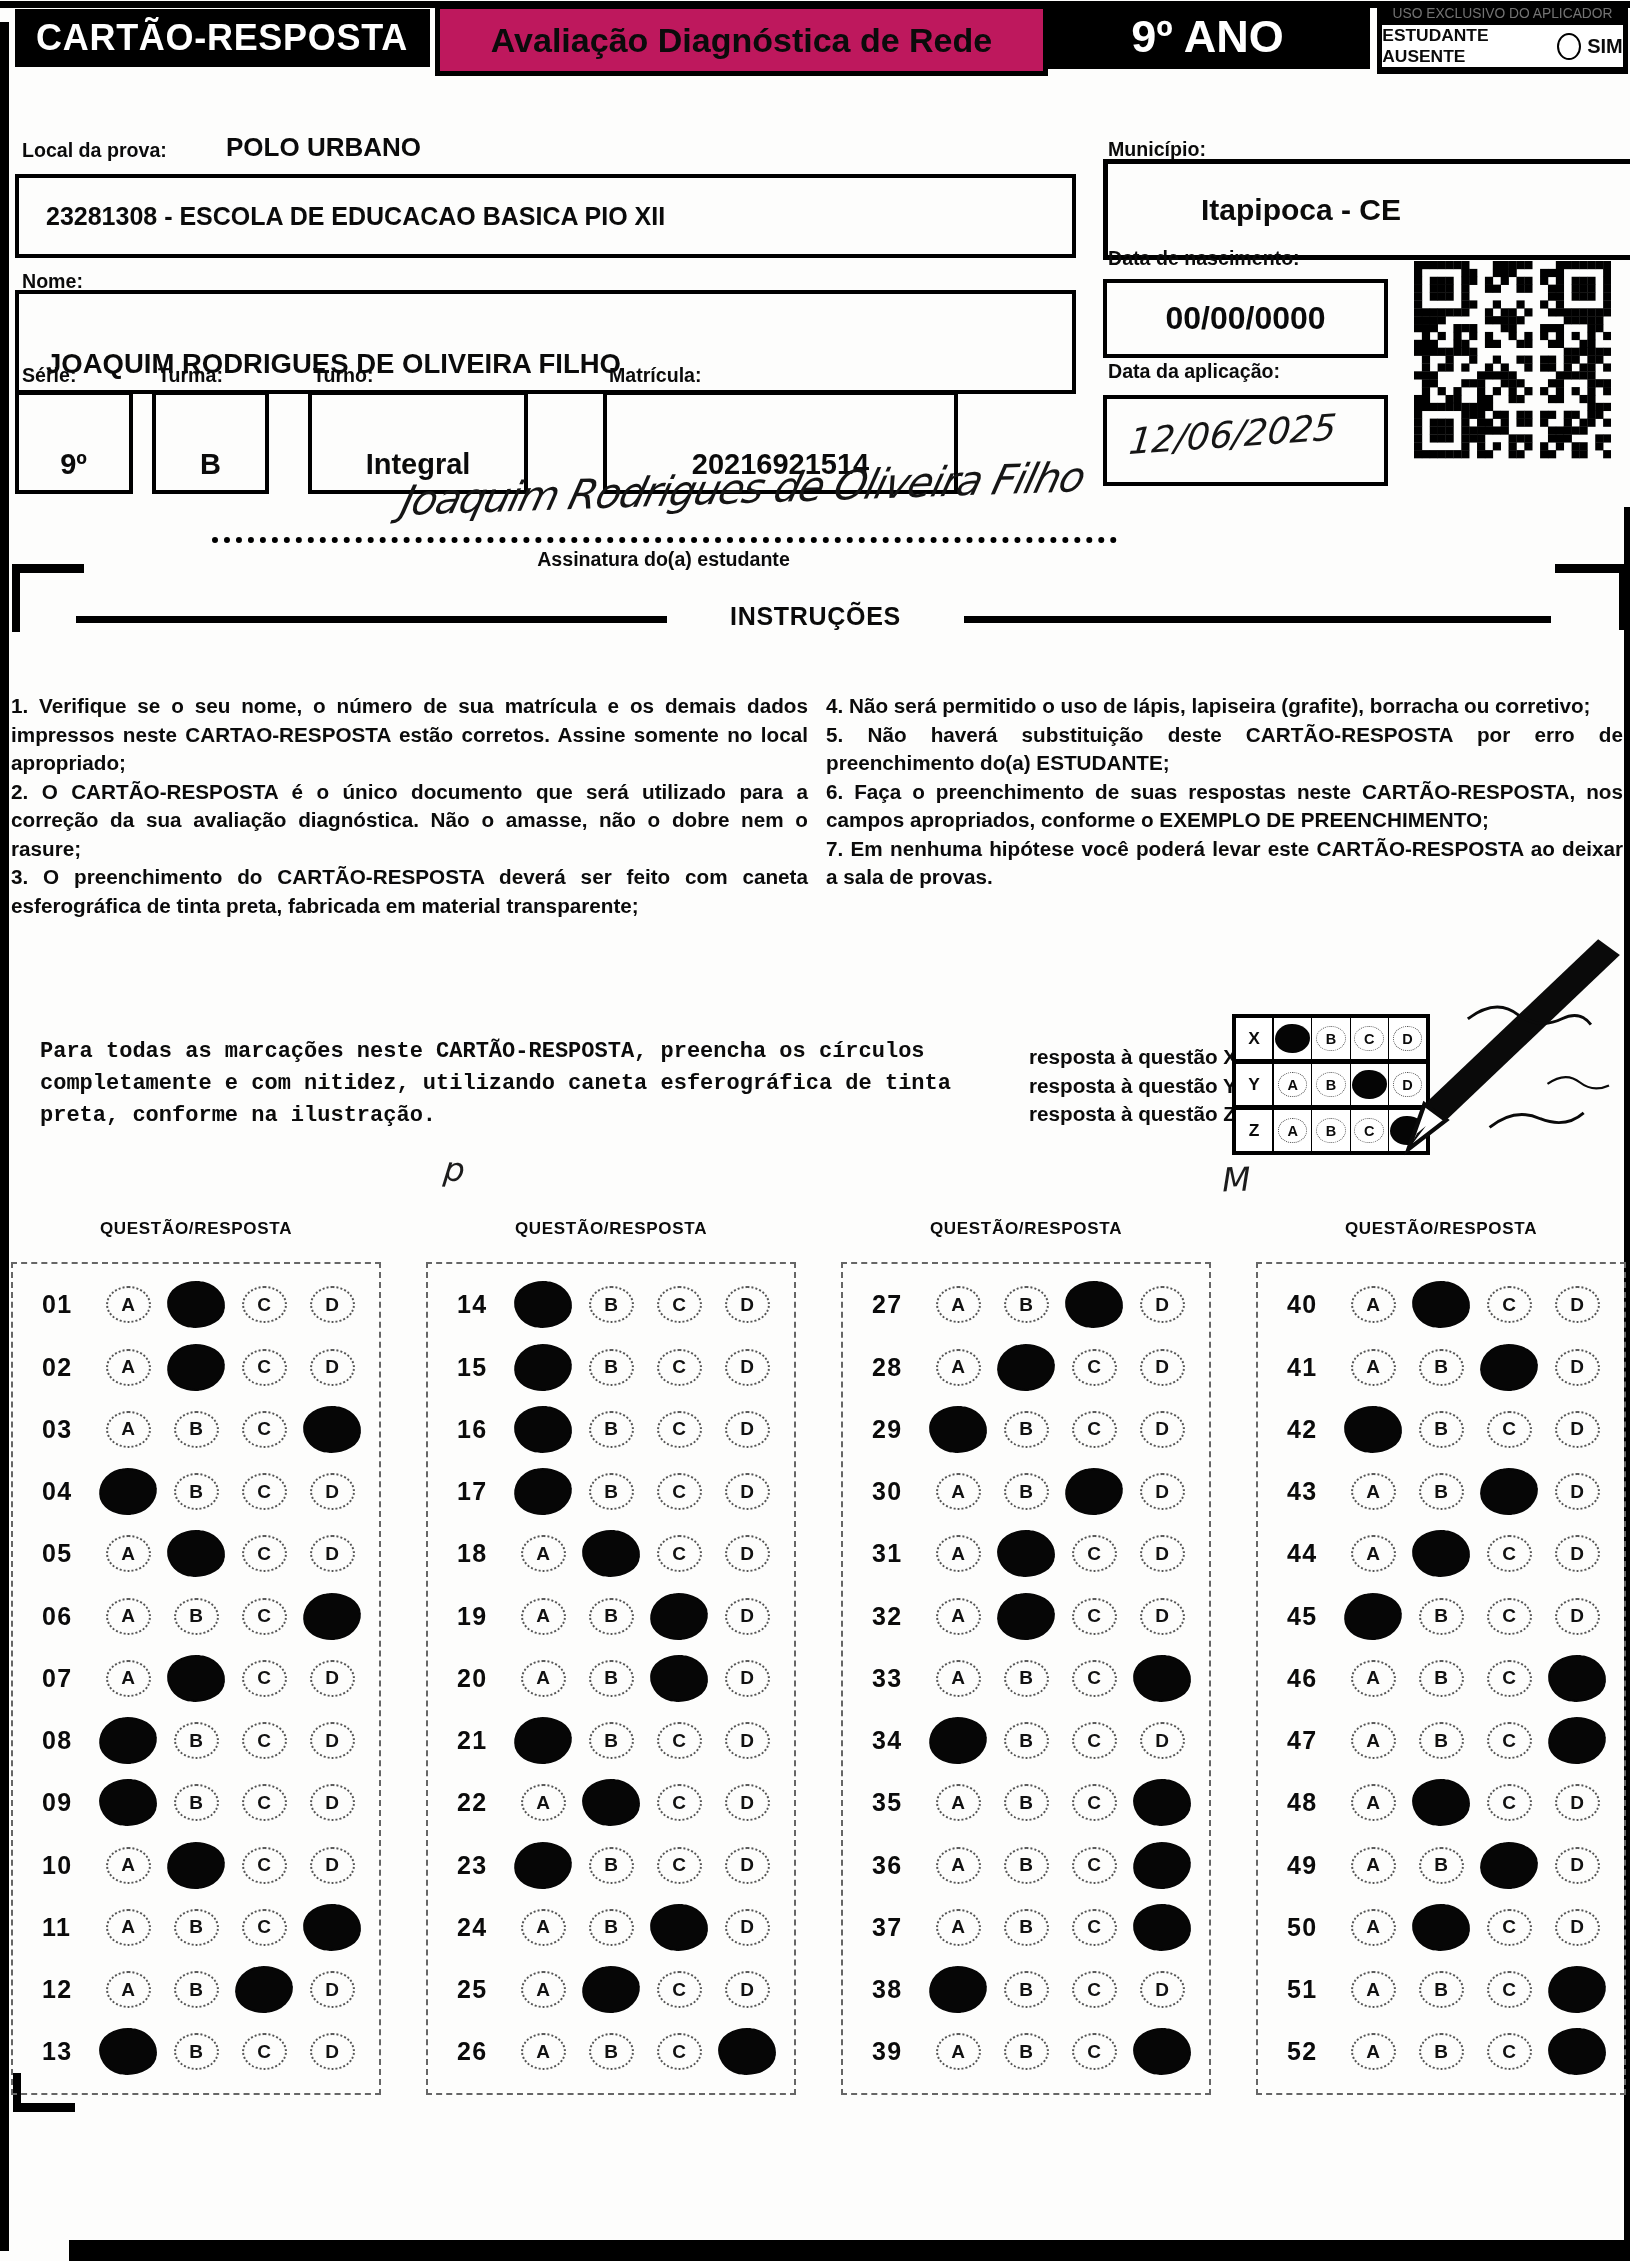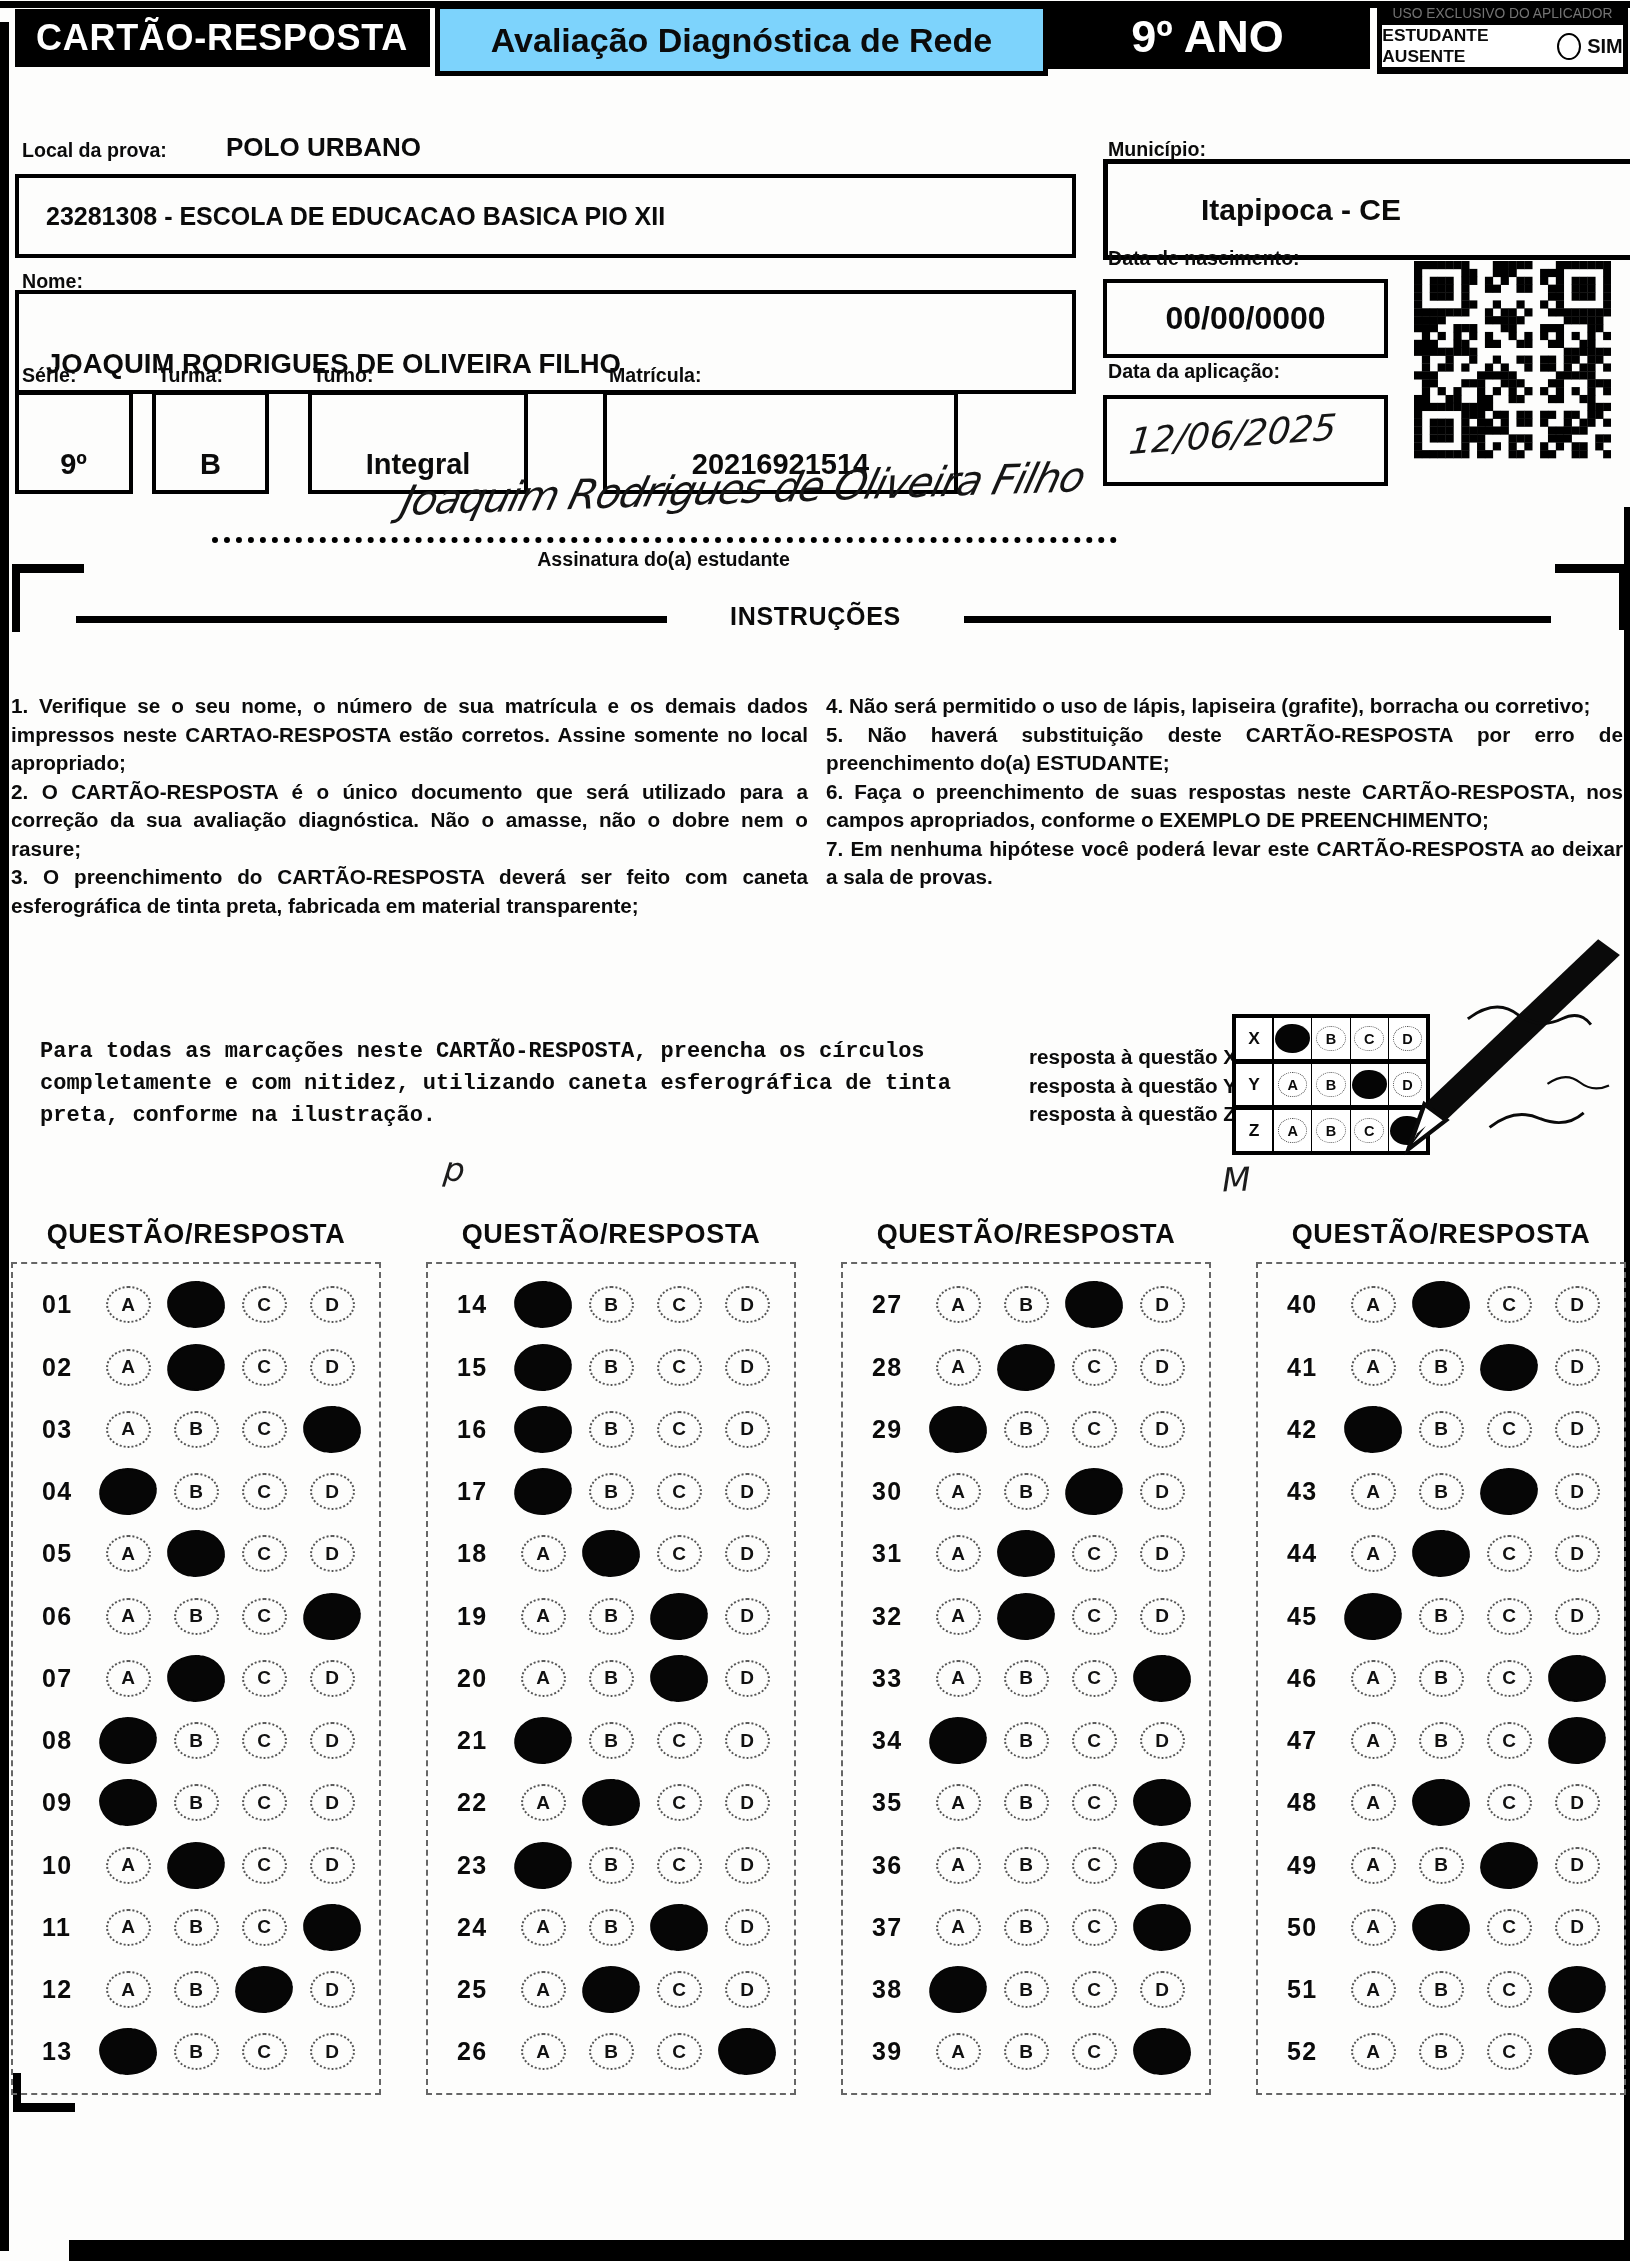--- a/index.html
+++ b/index.html
@@ -10,21 +10,21 @@
 
   
   .top-edge{left:0;top:1.4px;width:1630px;height:6.5px;background:#000;}
   .left-edge{left:0;top:22px;width:9.4px;height:2229px;background:#000;}
   .right-edge{left:1624px;top:507px;width:6.5px;height:1744px;background:#000;}
   .bottom-bar{left:69px;top:2240px;width:1562px;height:21px;background:#000;}
 
   
   .card-title{left:14.5px;top:8.7px;width:415px;height:58px;background:#000;color:#fff;
               font-size:36px;font-weight:bold;letter-spacing:0.7px;}
-  .exam-title{left:435px;top:4.3px;width:603px;height:62px;background:#7dd3fc;border:5px solid #000;
+  .exam-title{left:435px;top:4.3px;width:603px;height:62px;background:#be185d;border:5px solid #000;
               font-size:34px;font-weight:bold;}
   .grade-box{left:1045px;top:4.3px;width:325px;height:65px;background:#000;color:#fff;
              font-size:45px;font-weight:bold;}
   .uso-box{left:1377px;top:2.9px;width:251px;height:71px;background:#000;}
   .uso-title{color:#737373;font-size:13.8px;font-weight:normal;text-align:center;padding-top:3.6px;height:18px;}
   .uso-inner{margin:0 4.3px;background:#fff;height:42px;display:flex;align-items:center;
              justify-content:center;gap:6.5px;border:1.4px solid #000;}
   .uso-label{font-size:17.4px;font-weight:bold;}
   .uso-circle{width:23px;height:23px;border:2.2px solid #000;border-radius:50%;}
   .uso-sim{font-size:20px;font-weight:bold;}
@@ -85,21 +85,21 @@
              display:flex;align-items:center;justify-content:center;font-size:14.5px;font-weight:bold;}
   .ex-bubble.filled{width:33px;height:27.5px;background:#050505;border-color:#050505;color:transparent;
                     border-radius:48% 52% 50% 50%/52% 48% 52% 48%;}
 
   .stray{color:#1c1c1c;font-size:33px;}
   .stray.p{left:444px;top:1150px;transform:rotate(6deg);}
   .stray.m{left:1222px;top:1160px;transform:rotate(-2deg);}
 
   .answers{left:11px;top:1219px;width:1615px;display:flex;justify-content:space-between;}
   .ans-col{width:370px;}
-  .ans-header{text-align:center;font-size:27px;font-weight:bold;letter-spacing:0.7px;height:43px;}
+  .ans-header{text-align:center;font-size:17px;font-weight:bold;letter-spacing:0.7px;height:43px;}
   .ans-box{border:2.2px dashed #666;height:794px;display:flex;flex-direction:column;
            justify-content:space-between;padding:17.4px 0;}
   .a-row{display:flex;align-items:center;padding-left:29px;}
   .q-num{width:52px;font-size:25px;font-weight:bold;letter-spacing:1.4px;}
   .slot{width:68px;display:flex;align-items:center;justify-content:center;}
   .bubble{width:41px;height:33px;border:2.2px dotted #555;border-radius:50%;
           display:flex;align-items:center;justify-content:center;font-size:19px;font-weight:bold;color:#111;}
   .bubble.filled{width:54px;height:43px;background:#060606;border-color:#060606;color:transparent;
                  border-radius:47% 53% 49% 51%/53% 47% 53% 47%;transform:rotate(-4deg);}
   .a-row:nth-child(odd) .bubble.filled{transform:rotate(3deg);border-radius:52% 48% 53% 47%/48% 52% 47% 53%;}

